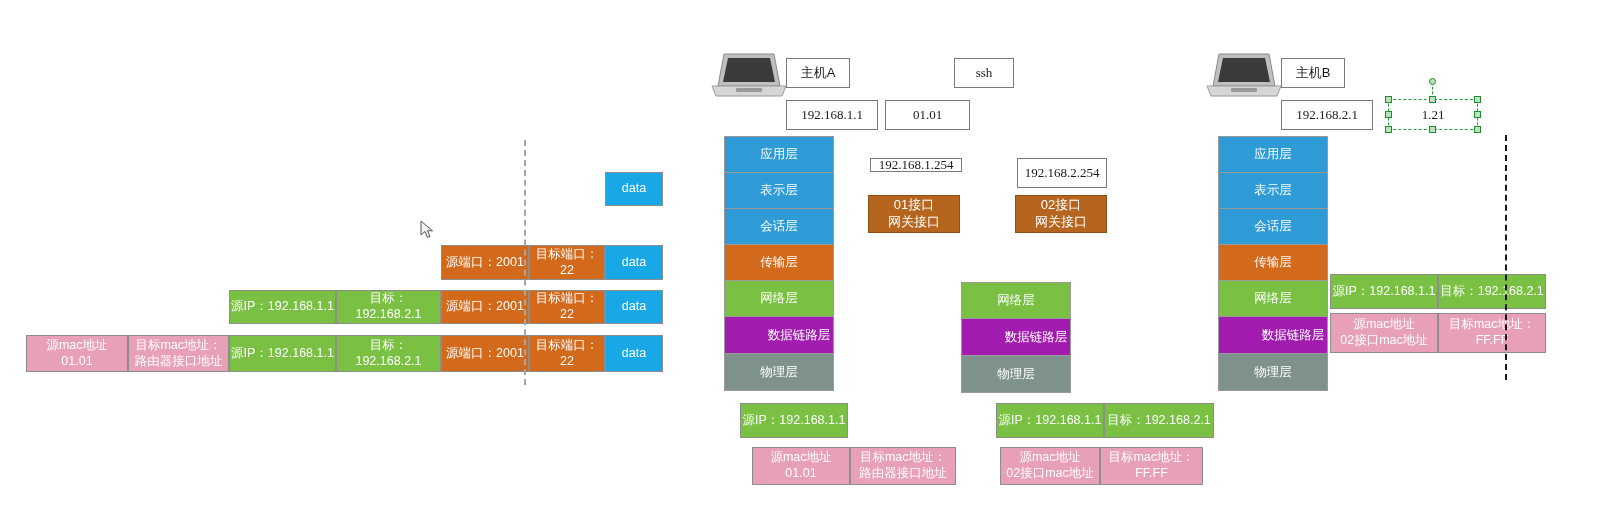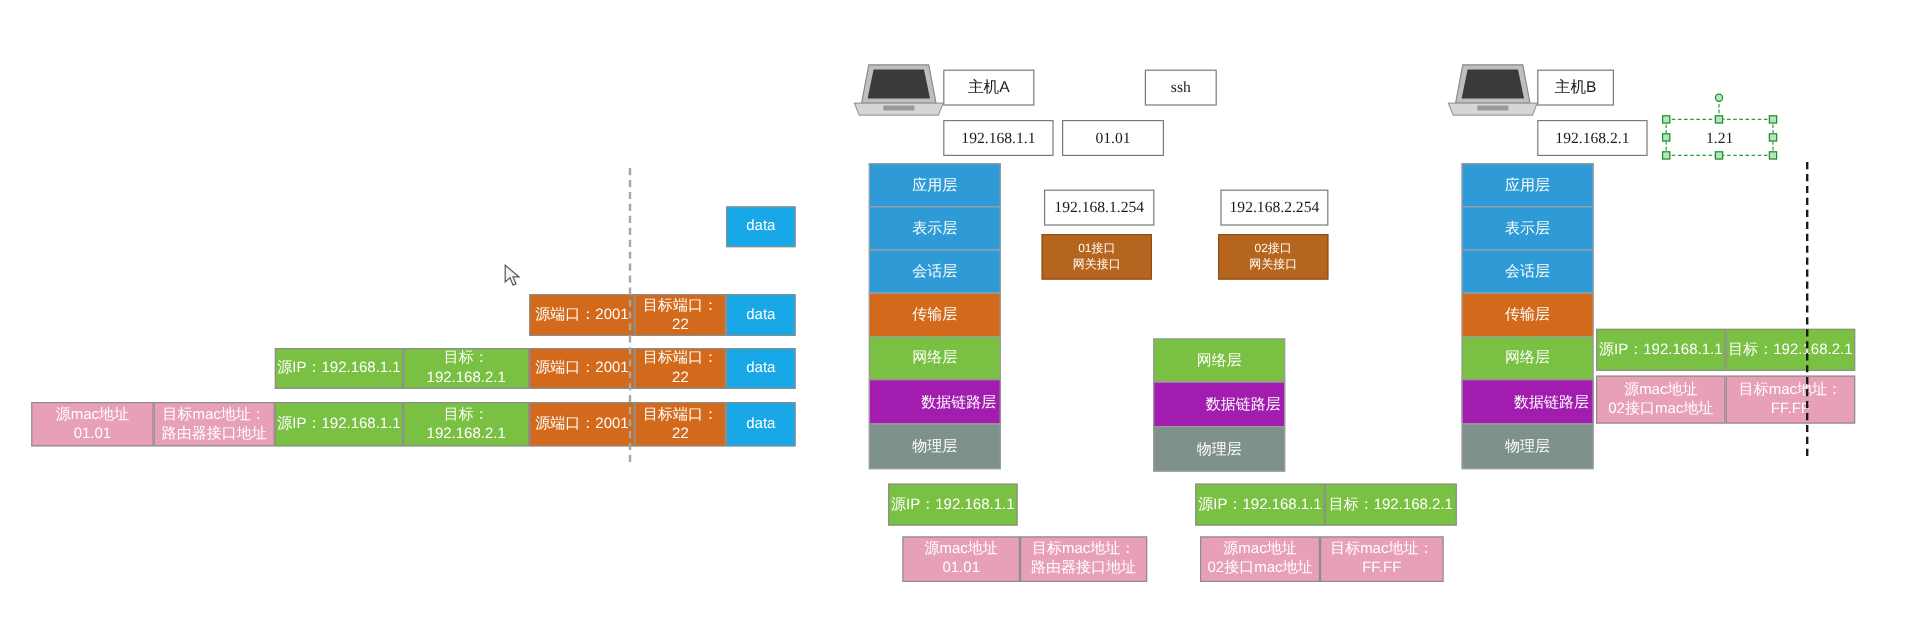--- a/index.html
+++ b/index.html
@@ -90,21 +90,21 @@
     z-index: 3;
   }
   .router-iface {
     position: absolute;
     background: #b5651d;
     border: 1px solid #8f4f16;
     display: flex;
     align-items: center;
     justify-content: center;
     color: #ffffff;
-    font-size: 10px;
+    font-size: 13px;
     line-height: 1.3;
     text-align: center;
     white-space: pre-line;
     z-index: 2;
     box-sizing: border-box;
   }
 
   
   .vline-gray {
     position: absolute;
@@ -187,36 +187,36 @@
   <div class="vline-gray" style="left:524px; top:140px; height:245px;"></div>
 
   <div class="laptop" style="left:710px; top:50px; width:78px; height:50px;">
     <svg width="78" height="50" viewBox="0 0 78 50">
       <polygon points="14,4 64,4 70,36 8,36" fill="#bfbfbf" stroke="#8a8a8a" stroke-width="1"></polygon>
       <polygon points="18,8 60,8 65,32 13,32" fill="#3a3a3a"></polygon>
       <polygon points="2,36 76,36 72,46 6,46" fill="#d6d6d6" stroke="#9a9a9a" stroke-width="1"></polygon>
       <rect x="26" y="38" width="26" height="4" rx="1" fill="#9a9a9a"></rect>
     </svg>
   </div>
-  <div class="abs labelbox cjk" style="left:786px; top:58px; width:76px; height:30px;">主机A</div>
+  <div class="abs labelbox cjk" style="left:786px; top:58px; width:64px; height:30px;">主机A</div>
   <div class="abs labelbox" style="left:786px; top:100px; width:92px; height:30px;">192.168.1.1</div>
   <div class="abs labelbox" style="left:885px; top:100px; width:85px; height:30px;">01.01</div>
   <div class="abs labelbox" style="left:954px; top:58px; width:60px; height:30px;">ssh</div>
 
   <div class="stack" style="left:693px; top:136px; width:110px;">
     <div class="layer app" style="height:36px;">应用层</div>
     <div class="layer pres" style="height:36px;">表示层</div>
     <div class="layer sess" style="height:36px;">会话层</div>
     <div class="layer trans" style="height:36px;">传输层</div>
     <div class="layer net" style="height:36px;">网络层</div>
     <div class="layer link" style="height:37px;">数据链路层</div>
     <div class="layer phys" style="height:38px;">物理层</div>
   </div>
 
-  <div class="abs labelbox" style="left:870px; top:158px; width:92px; height:30px;">192.168.1.254</div>
+  <div class="abs labelbox" style="left:870px; top:158px; width:92px; height:14px;">192.168.1.254</div>
   <div class="abs labelbox" style="left:1017px; top:158px; width:90px; height:30px;">192.168.2.254</div>
 
   <div class="router-iface" style="left:868px; top:195px; width:92px; height:38px;">01接口
 网关接口</div>
   <div class="router-iface" style="left:1015px; top:195px; width:92px; height:38px;">02接口
 网关接口</div>
 
   <div class="stack" style="left:930px; top:282px; width:110px;">
     <div class="layer net" style="height:36px;">网络层</div>
     <div class="layer link" style="height:37px;">数据链路层</div>

